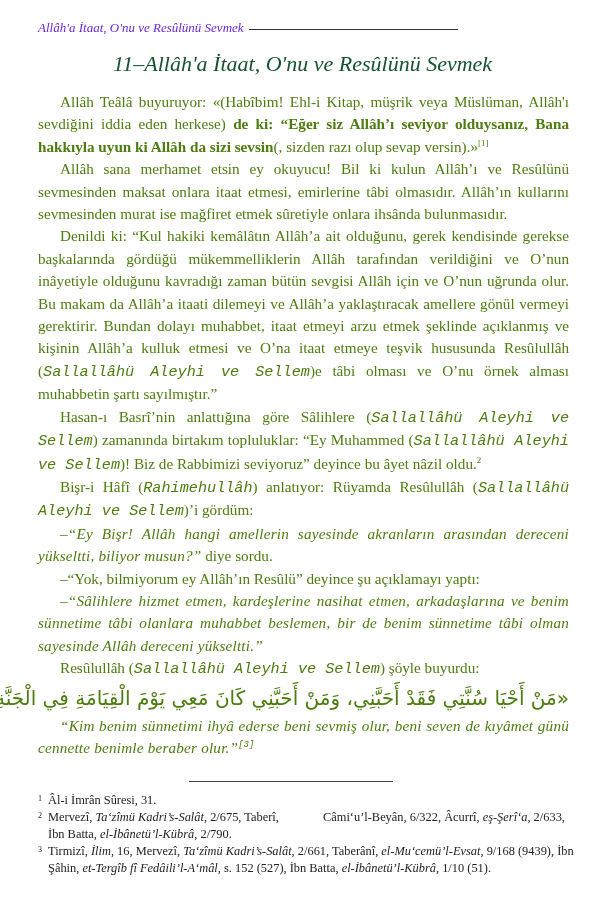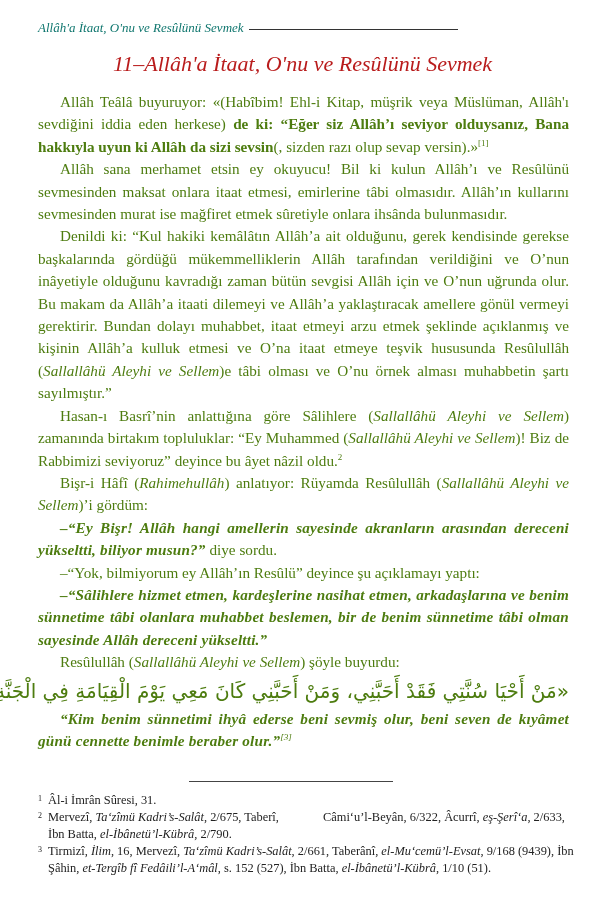--- a/index.html
+++ b/index.html
@@ -24,60 +24,60 @@
     .running-head {
       position: absolute;
       left: 38px;
       top: 20px;
       width: 420px;
       display: flex;
       align-items: center;
       font-family: "Liberation Serif", serif;
       font-style: italic;
       font-size: 13px;
-      color: #0f766e;
+      color: #6d28d9;
       white-space: nowrap;
     }
     .running-head .rule {
       flex: 1;
       height: 0;
       border-top: 1px solid #333;
       margin-left: 5px;
       margin-top: 2px;
     }
     .chapter-title {
       position: absolute;
       left: 0;
       top: 51px;
       width: 605px;
       text-align: center;
       font-family: "Liberation Serif", serif;
       font-style: italic;
       font-size: 22px;
-      color: #b91c1c;
+      color: #14532d;
       white-space: nowrap;
     }
     .body-text {
       position: absolute;
       left: 38px;
       top: 91px;
       width: 531px;
       font-family: "Liberation Serif", serif;
       font-size: 15.2px;
       line-height: 22.4px;
       text-align: justify;
       color: #4d7c0f;
     }
     .body-text p {
       margin: 0;
       text-indent: 22px;
     }
     .b { font-weight: bold; }
-    .i { font-style: italic; }
-    .bi { font-weight: bold; font-style: italic; letter-spacing: 0.2px; }
+    .i { font-style: italic; font-family: Liberation Mono, monospace; }
+    .bi { font-weight: normal; font-style: italic; letter-spacing: 0.2px; }
     .sup {
       font-size: 9px;
       vertical-align: super;
       line-height: 0;
     }
     .arabic {
       direction: rtl;
       text-align: center;
       font-family: "DejaVu Sans", sans-serif;
       font-size: 20px;

